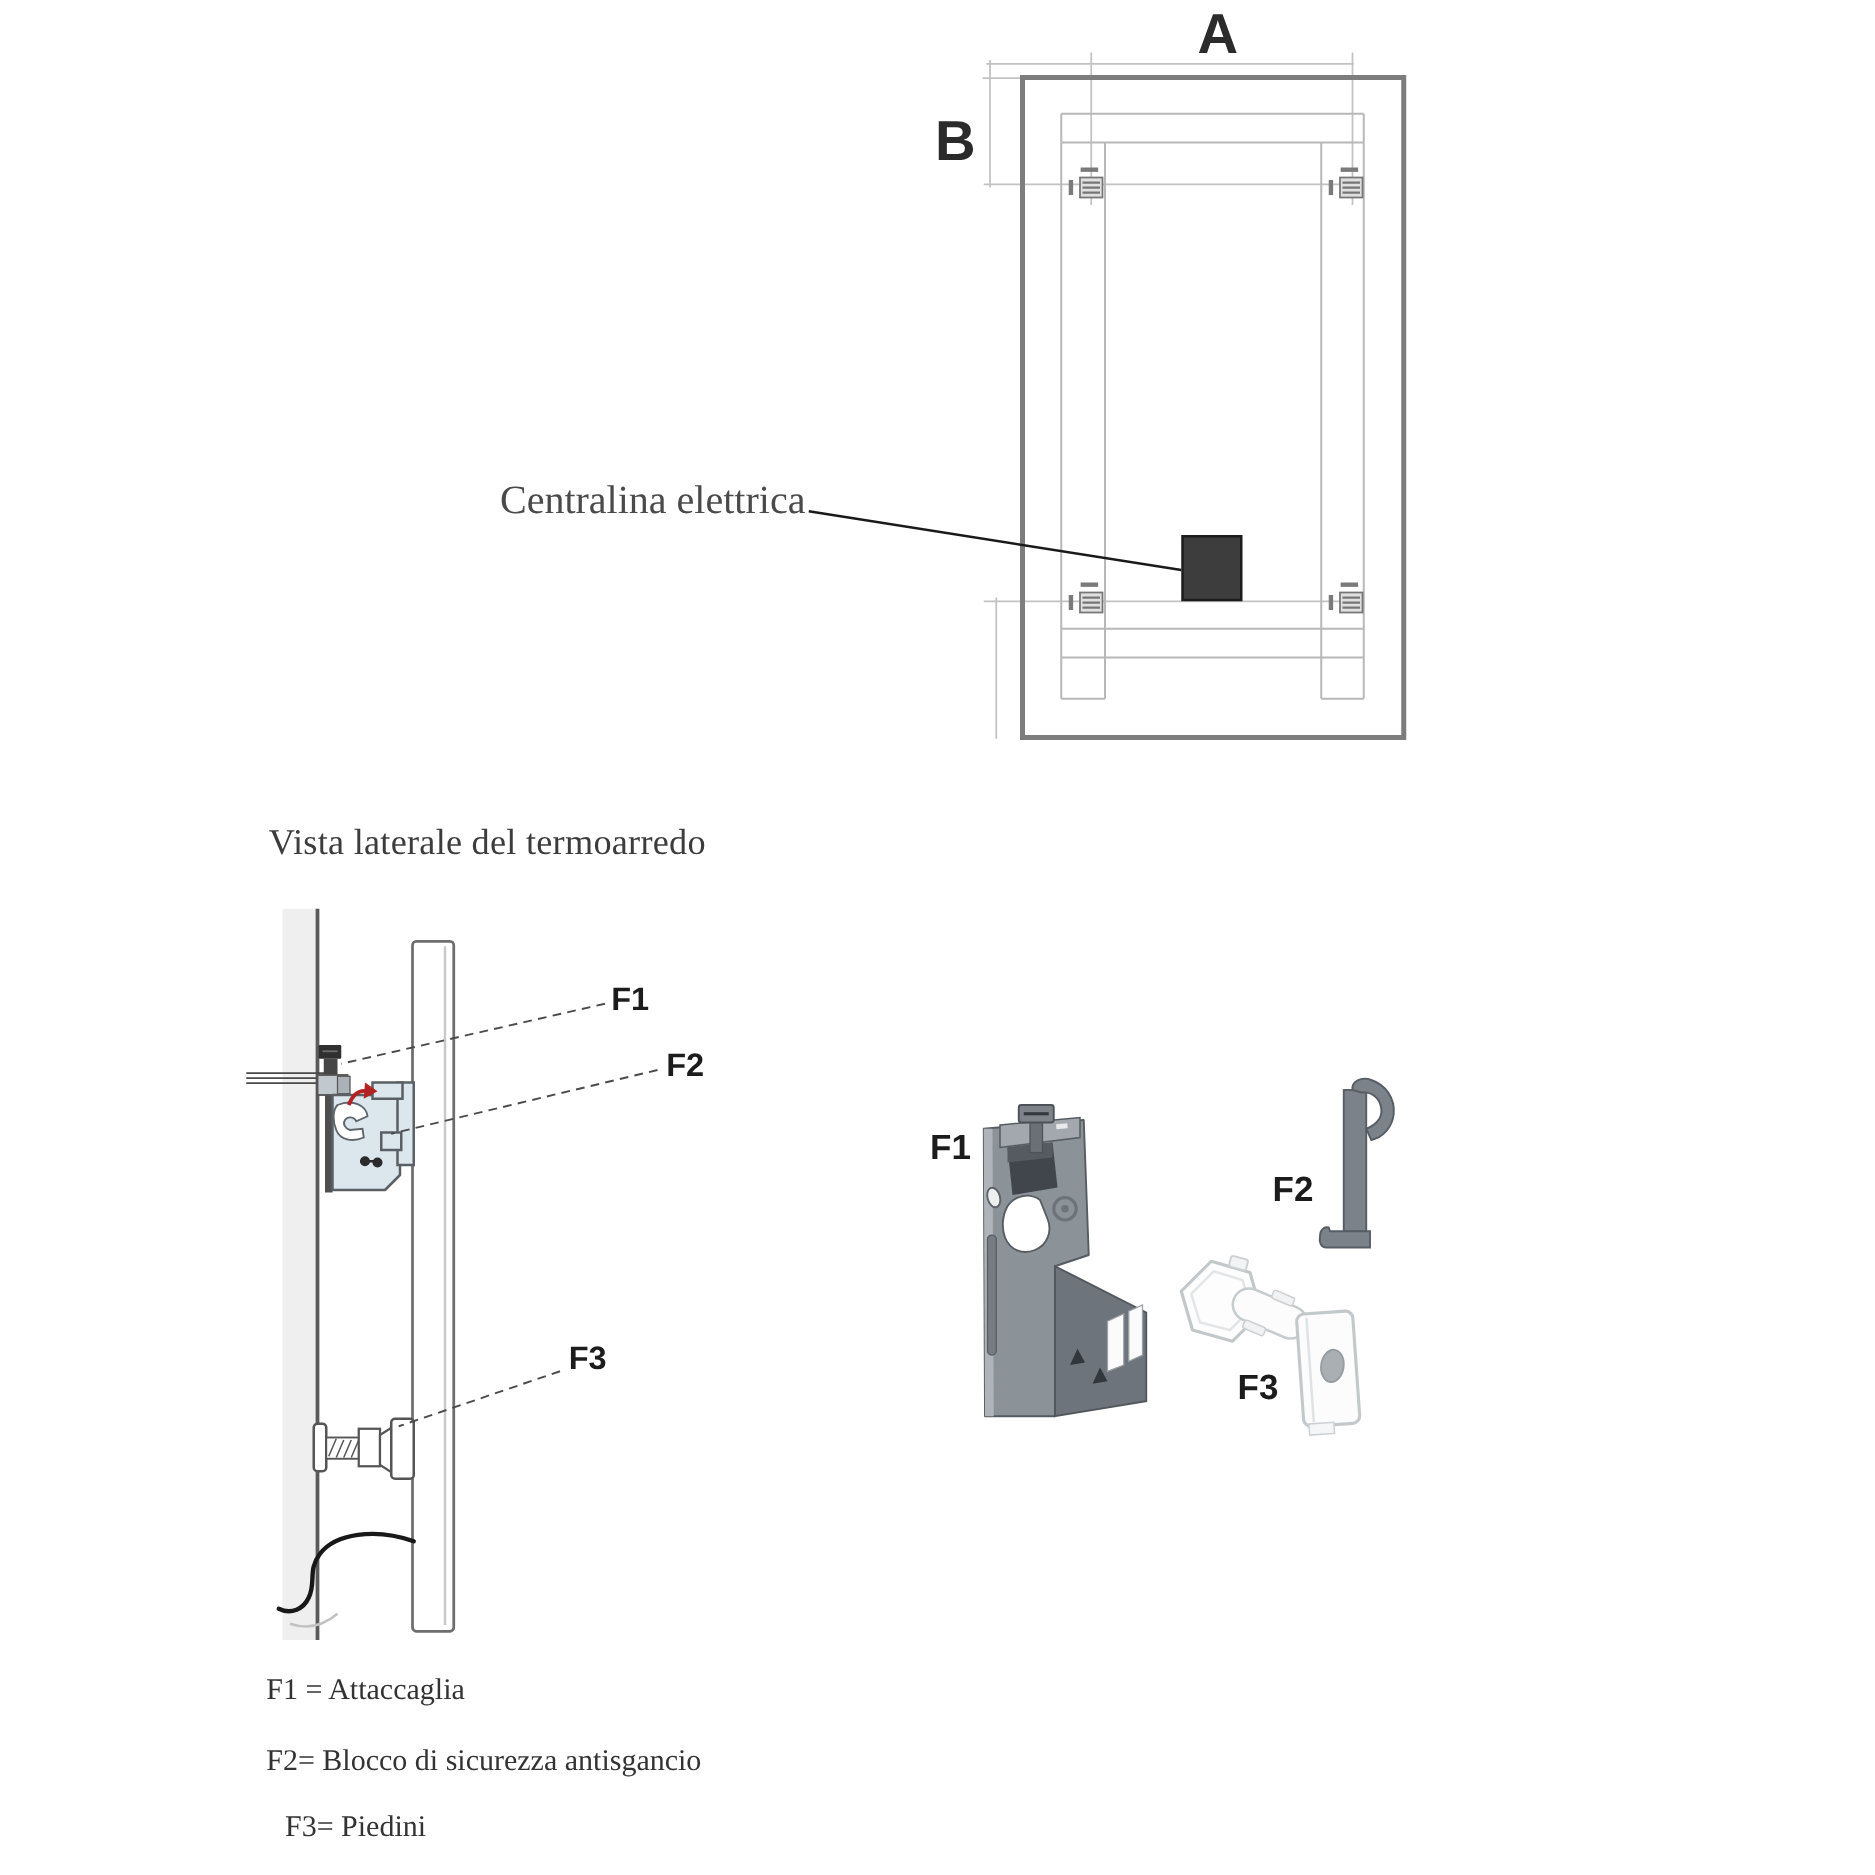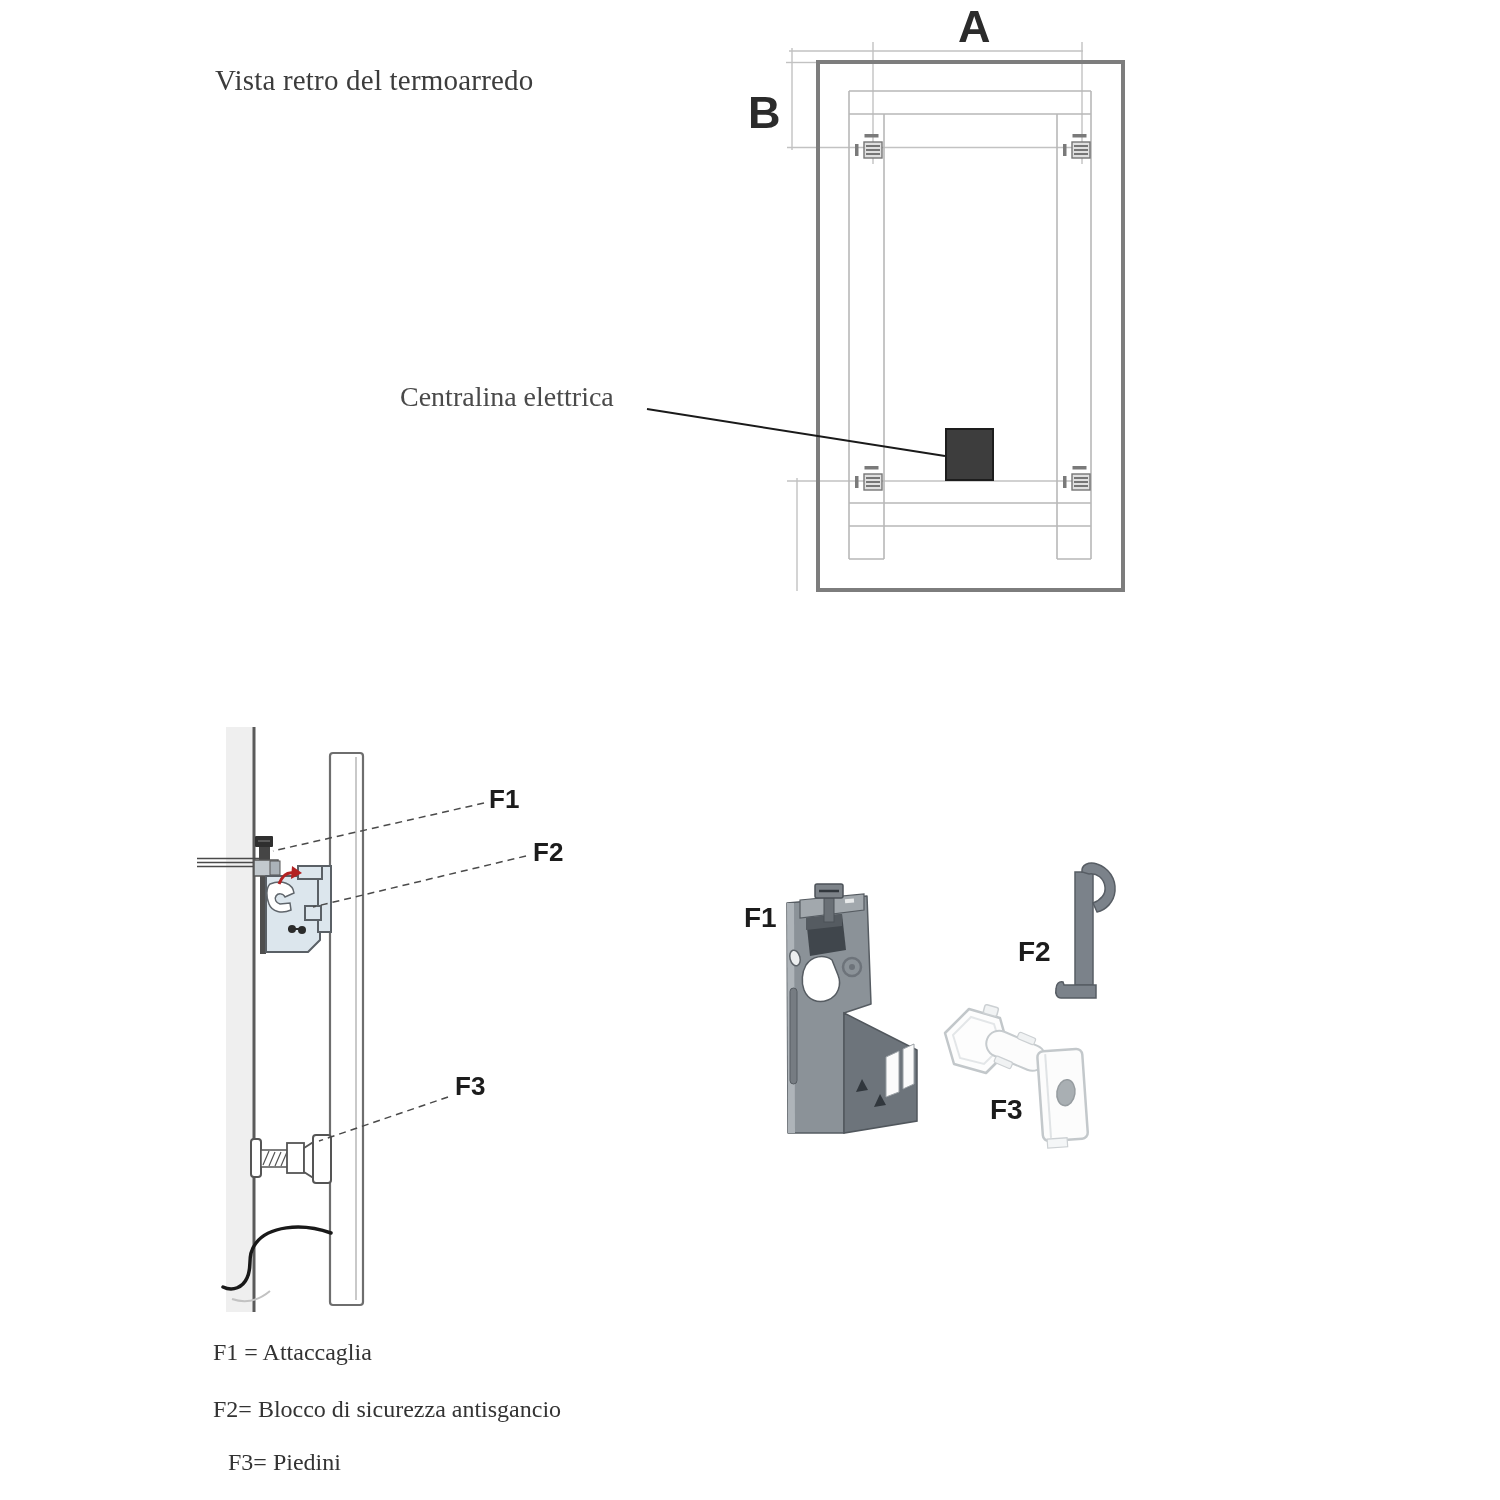--- a/index.html
+++ b/index.html
@@ -1,21 +1,21 @@
 <!DOCTYPE html>
 <html><head>
 <meta charset="utf-8">
 <style>
   html,body{margin:0;padding:0;background:#ffffff;}
   #canvas{position:relative;width:1500px;height:1500px;background:#ffffff;overflow:hidden;
           font-family:"Liberation Serif", serif;color:#3a3a3a;}
   #artwork{position:absolute;left:0;top:0;}
   .abs{position:absolute;white-space:nowrap;}
   .title{font-size:29px;color:#3c3c3c;letter-spacing:0.2px;}
-  .callout{font-size:28px;color:#4a4a4a;}
+  .callout{font-size:32px;color:#4a4a4a;}
   .dimlabel{font-family:"Liberation Sans", sans-serif;font-size:45px;font-weight:600;color:#2b2b2b;}
   .flabel{font-family:"Liberation Sans", sans-serif;font-size:26px;font-weight:700;color:#1c1c1c;}
   .flabel-big{font-family:"Liberation Sans", sans-serif;font-size:28px;font-weight:700;color:#1c1c1c;}
   .legend-line{font-size:24px;color:#333333;}
 </style>
 </head>
 <body>
 
 <div id="canvas">
 
@@ -170,25 +170,25 @@
         <g transform="rotate(-4 1062 1094)">
           <rect x="1040" y="1050" width="45" height="90" rx="6" fill="#fcfcfc" stroke="#c3c8cb" stroke-width="2.5"></rect>
           <path d="M1048,1053 V1137" stroke="#e0e3e5" stroke-width="2"></path>
           <ellipse cx="1066" cy="1093" rx="9" ry="13" transform="rotate(12 1066 1093)" fill="#a9afb3" stroke="#969ca0" stroke-width="1.5"></ellipse>
           <rect x="1044" y="1138" width="20" height="9" fill="#f4f6f7" stroke="#ccd0d3" stroke-width="1.2"></rect>
         </g>
       </g>
     </g>
   </svg>
 
-  <div class="abs title" style="left:215px; top:64px;">Vista retro del termoarredo</div>
   <div class="abs dimlabel" style="left:958px; top:1px;">A</div>
   <div class="abs dimlabel" style="left:748px; top:87px;">B</div>
   <div class="abs callout" style="left:400px; top:381px;">Centralina elettrica</div>
 
+  <div class="abs title" style="left:215px; top:658px;">Vista laterale del termoarredo</div>
   <div class="abs flabel" style="left:489px; top:784px;">F1</div>
   <div class="abs flabel" style="left:533px; top:837px;">F2</div>
   <div class="abs flabel" style="left:455px; top:1071px;">F3</div>
 
   <div class="abs flabel-big" style="left:744px; top:902px;">F1</div>
   <div class="abs flabel-big" style="left:1018px; top:936px;">F2</div>
   <div class="abs flabel-big" style="left:990px; top:1094px;">F3</div>
 
   <div class="abs legend-line" style="left:213px; top:1339px;">F1 = Attaccaglia</div>
   <div class="abs legend-line" style="left:213px; top:1396px;">F2= Blocco di sicurezza antisgancio</div>

